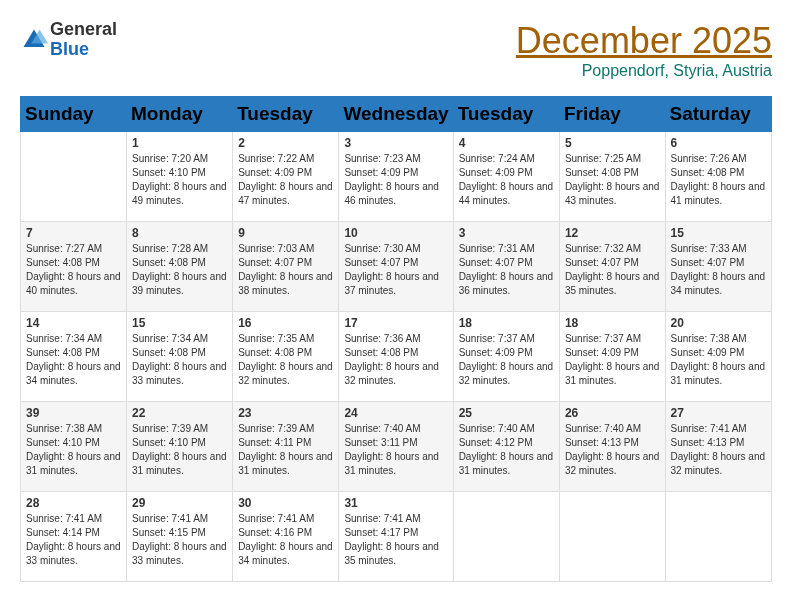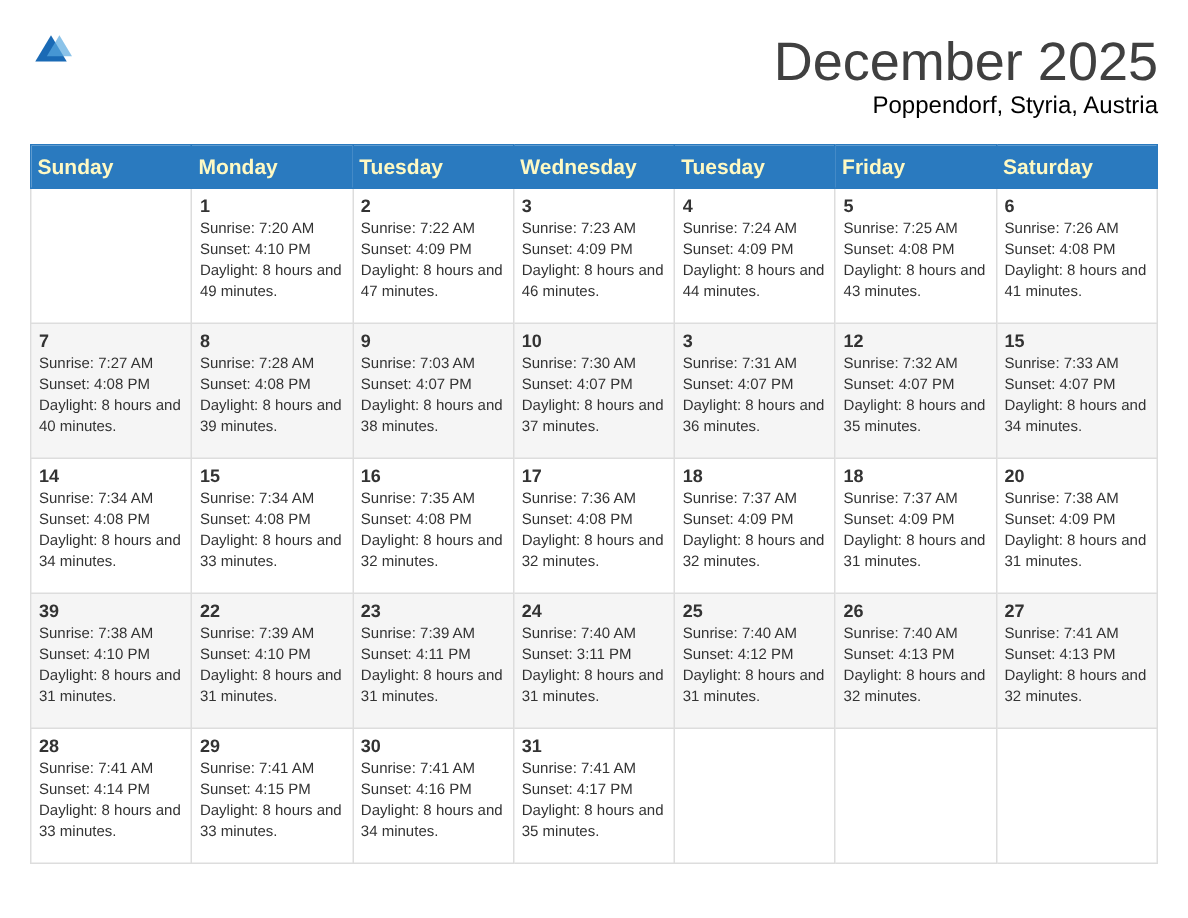--- a/index.html
+++ b/index.html
@@ -39,35 +39,36 @@
       width: 28px;
       height: 28px;
       margin-right: 2px;
     }
     .title-block {
       text-align: right;
     }
     .month-title {
       font-size: 36px;
       font-weight: normal;
-      color: #404040;
+      color: #a16207;
+      text-decoration: underline;
     }
     .location {
       font-size: 16px;
-      color: #000000;
+      color: #0f766e;
     }
     .calendar {
       width: 100%;
       border-collapse: collapse;
       border: 1px solid #ccc;
     }
     .calendar th {
       background: #2a7abf;
-      color: #fef9c3;
-      font-size: 14px;
+      color: #000000;
+      font-size: 19px;
       font-weight: bold;
       padding: 6px 4px;
       text-align: left;
       border: 1px solid #2a7abf;
       margin-left: 36px;
     }
     .calendar td {
       width: 107px;
       vertical-align: top;
       padding: 4px 5px;
@@ -98,20 +99,24 @@
   </style>
 </head>
 <body>
 
 <div class="header">
   <div class="logo">
     <svg class="logo-icon" viewBox="0 0 40 40">
       <polygon points="20,5 35,30 5,30" fill="#1a6ab5"></polygon>
       <polygon points="28,5 40,25 16,25" fill="#5aaae0" opacity="0.7"></polygon>
     </svg>
+    <div class="logo-text">
+      <span class="logo-general">General</span>
+      <span class="logo-blue">Blue</span>
+    </div>
   </div>
   <div class="title-block">
     <div class="month-title">December 2025</div>
     <div class="location">Poppendorf, Styria, Austria</div>
   </div>
 </div>
 
 <table class="calendar">
   <thead>
     <tr>

